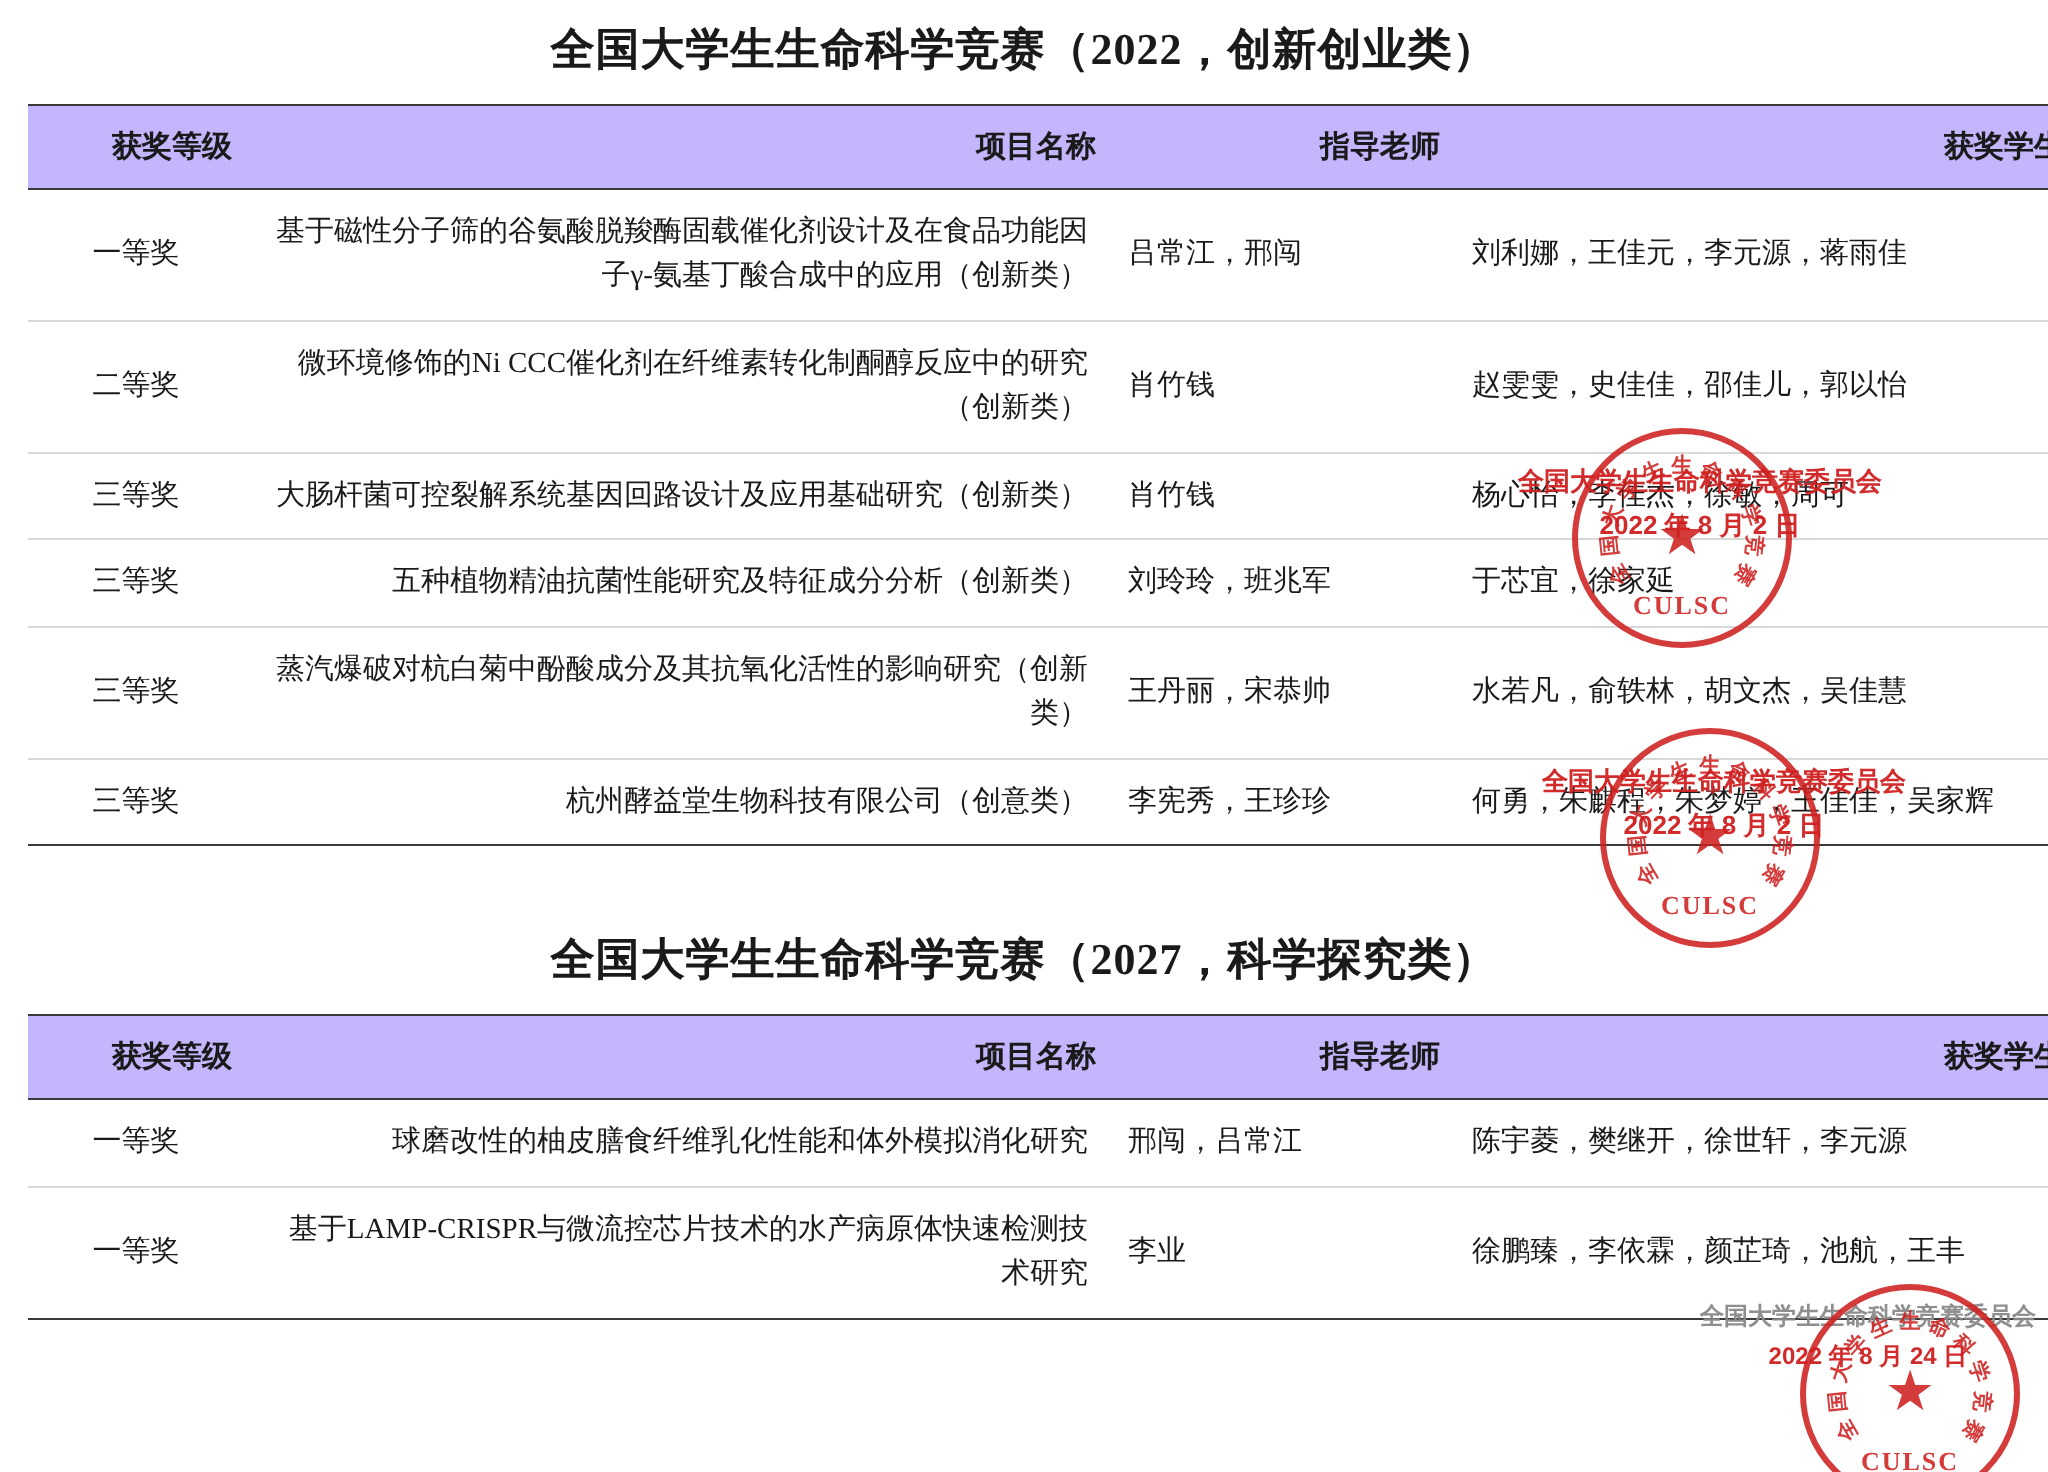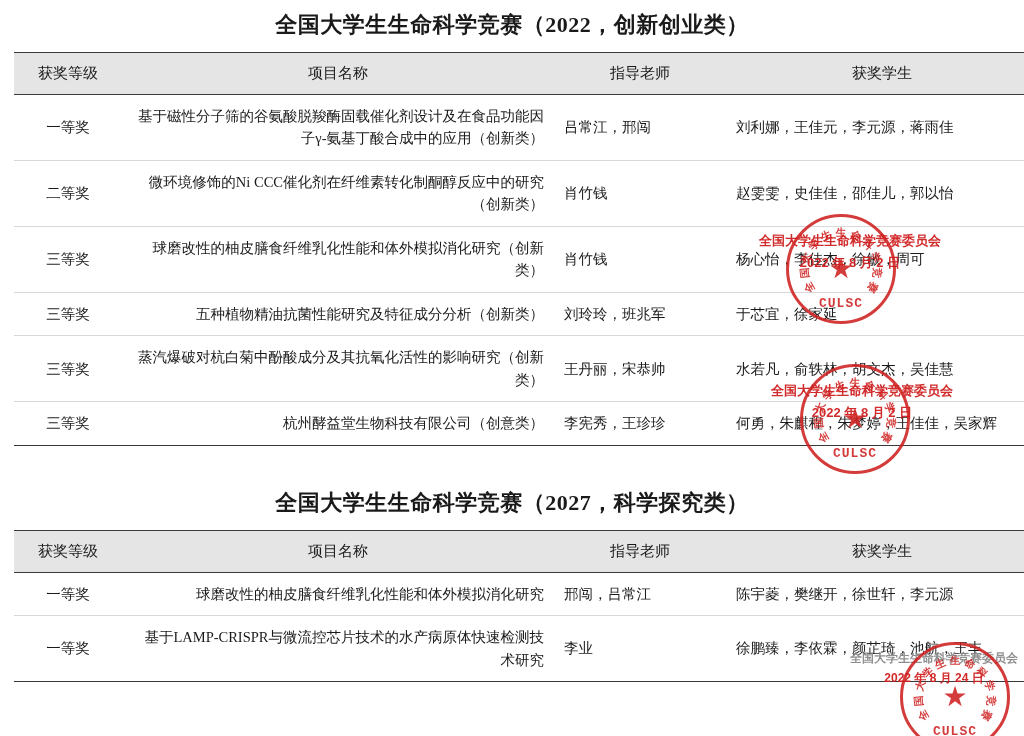--- a/index.html
+++ b/index.html
@@ -30,27 +30,27 @@
     padding: 8px 0 12px 0;
     font-family: Liberation Serif, serif;
   }
   table.award-table {
     width: 100%;
     border-collapse: collapse;
     font-size: 14.5px;
     table-layout: fixed;
   }
   table.award-table thead th {
-    font-weight: normal;
+    font-weight: bold;
     font-size: 15px;
-    text-align: center;
+    text-align: right;
     padding: 11px 6px;
     border-top: 1.6px solid #3a3a3a;
     border-bottom: 1.1px solid #3a3a3a;
-    background: #e5e5e5;
+    background: #c4b5fd;
   }
   table.award-table tbody td {
     padding: 10px 10px;
     vertical-align: middle;
     line-height: 1.55;
     border-bottom: 0.7px solid #d8d8d8;
   }
   table.award-table tbody tr:last-child td {
     border-bottom: 1.6px solid #3a3a3a;
   }
@@ -85,21 +85,21 @@
     position: absolute;
     left: 0; top: 0; width: 100%; height: 100%;
   }
   .seal .bottom-text {
     position: absolute;
     left: 0;
     bottom: 10%;
     width: 100%;
     text-align: center;
     font-weight: bold;
-    font-family: Liberation Mono, monospace;
+    font-family: Liberation Serif, serif;
     letter-spacing: 1px;
   }
   .seal-lines {
     position: absolute;
     color: #cf2020;
     font-weight: bold;
     font-family: "Liberation Sans", sans-serif;
     text-align: center;
     pointer-events: none;
     opacity: 0.95;
@@ -161,21 +161,21 @@
           <td class="col-students">刘利娜，王佳元，李元源，蒋雨佳</td>
         </tr>
         <tr>
           <td class="col-level">二等奖</td>
           <td class="col-project">微环境修饰的Ni CCC催化剂在纤维素转化制酮醇反应中的研究（创新类）</td>
           <td class="col-teacher">肖竹钱</td>
           <td class="col-students">赵雯雯，史佳佳，邵佳儿，郭以怡</td>
         </tr>
         <tr>
           <td class="col-level">三等奖</td>
-          <td class="col-project">球磨改性的柚皮膳食纤维乳化性能和体外模拟消化研究（创新类）</td>
+          <td class="col-project">大肠杆菌可控裂解系统基因回路设计及应用基础研究（创新类）</td>
           <td class="col-teacher">肖竹钱</td>
           <td class="col-students">杨心怡，李佳杰，徐敏，周可</td>
         </tr>
         <tr>
           <td class="col-level">三等奖</td>
           <td class="col-project">五种植物精油抗菌性能研究及特征成分分析（创新类）</td>
           <td class="col-teacher">刘玲玲，班兆军</td>
           <td class="col-students">于芯宜，徐家延</td>
         </tr>
         <tr>

